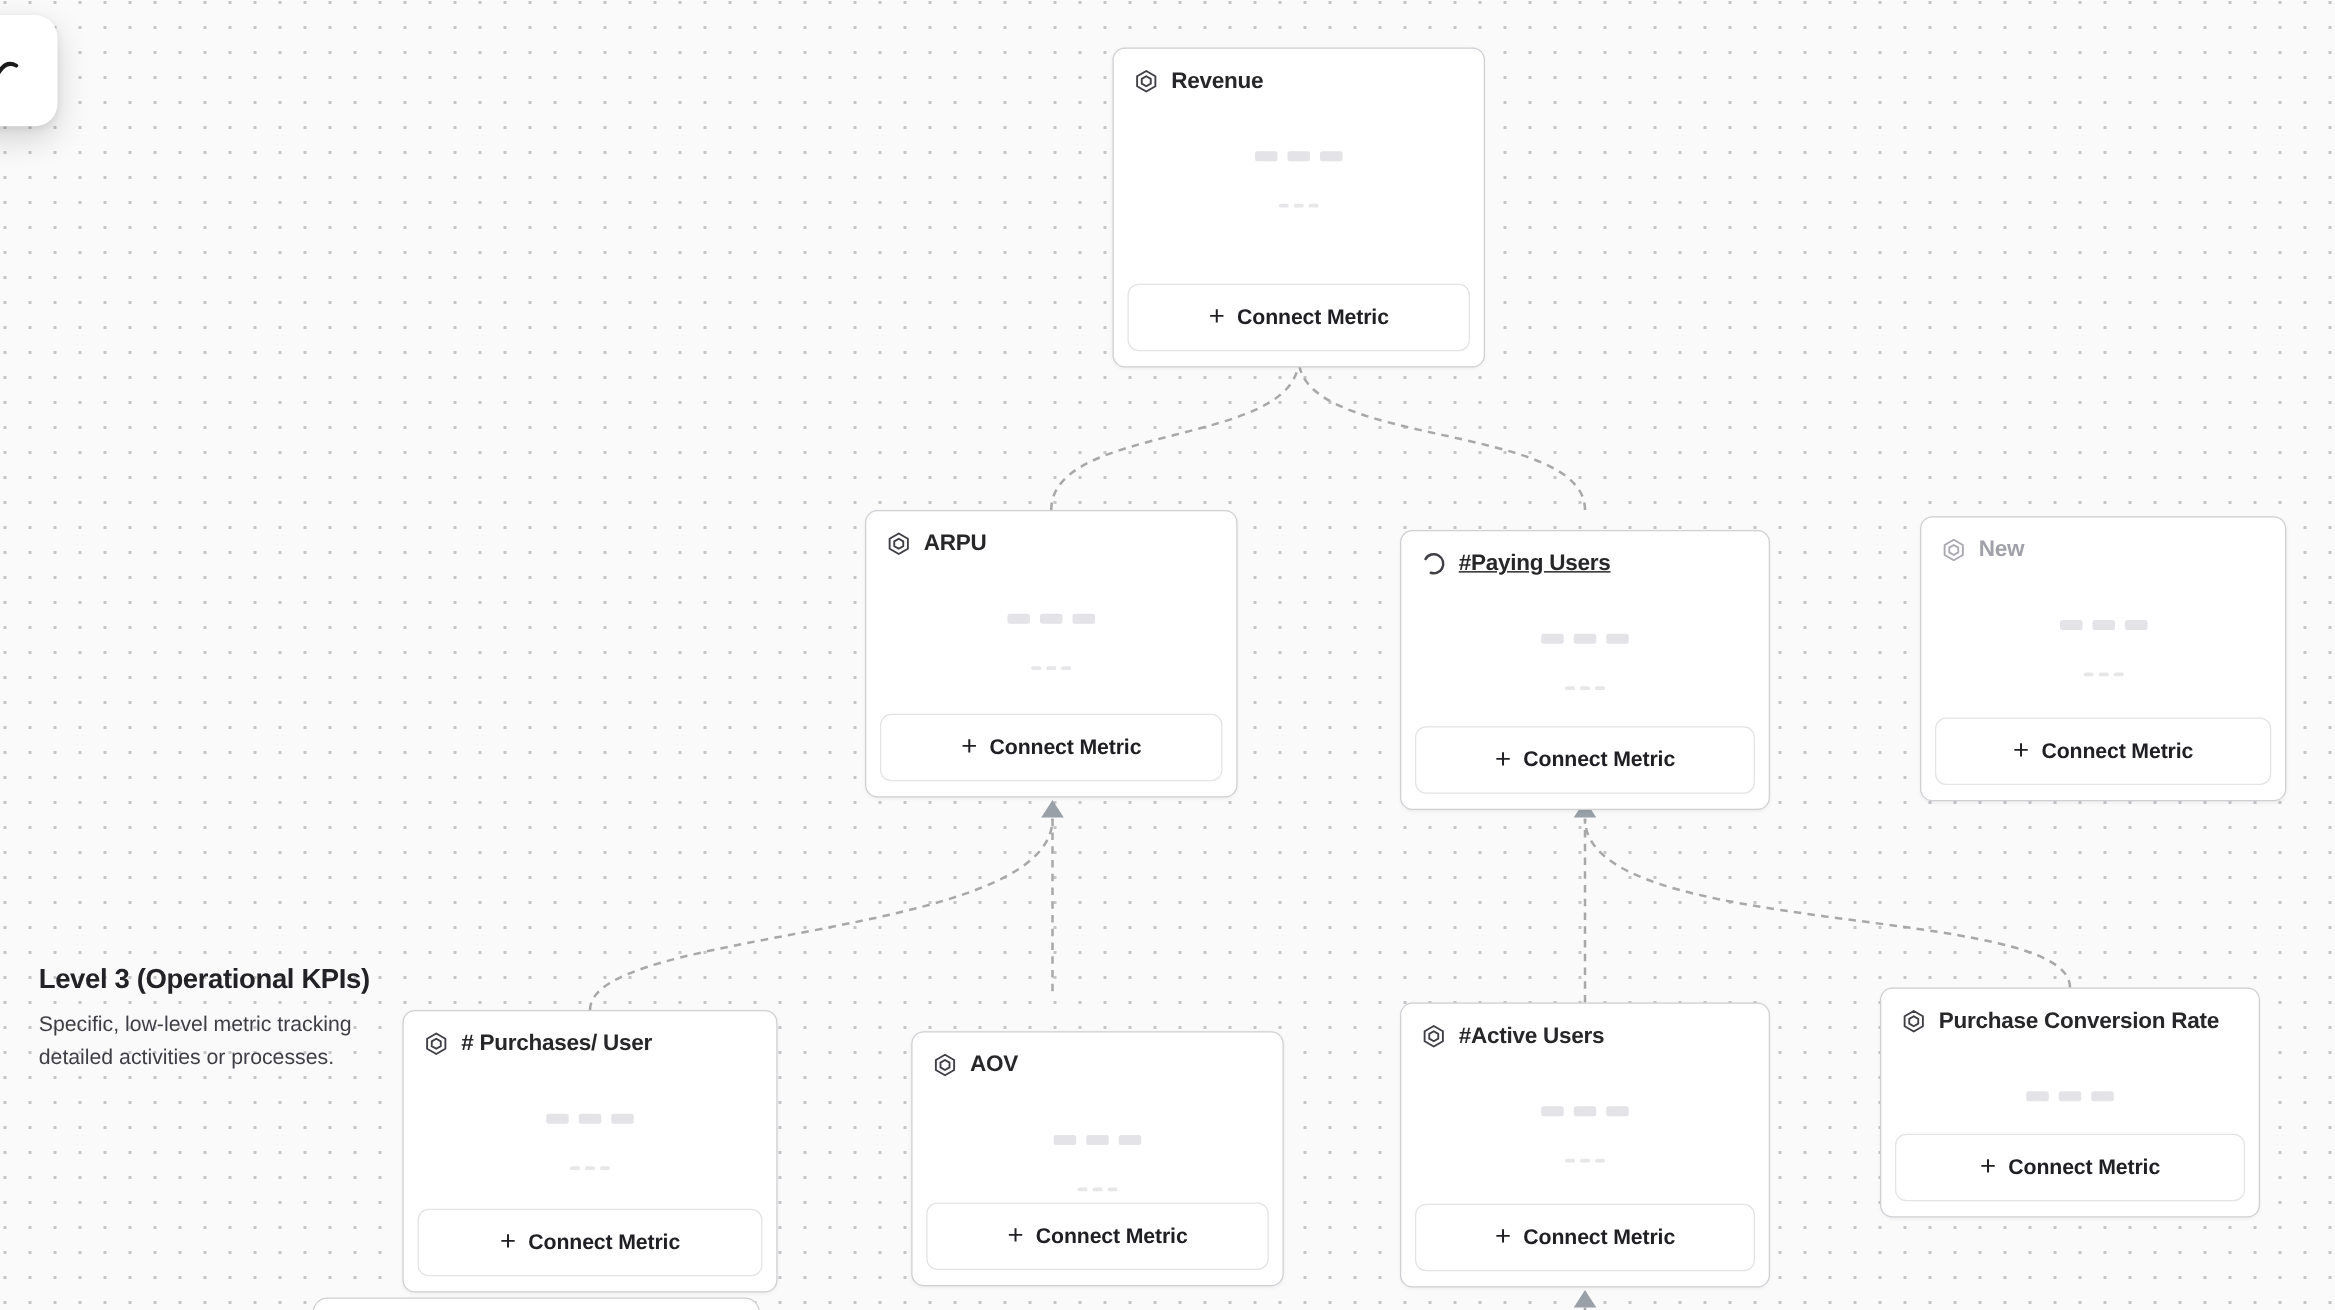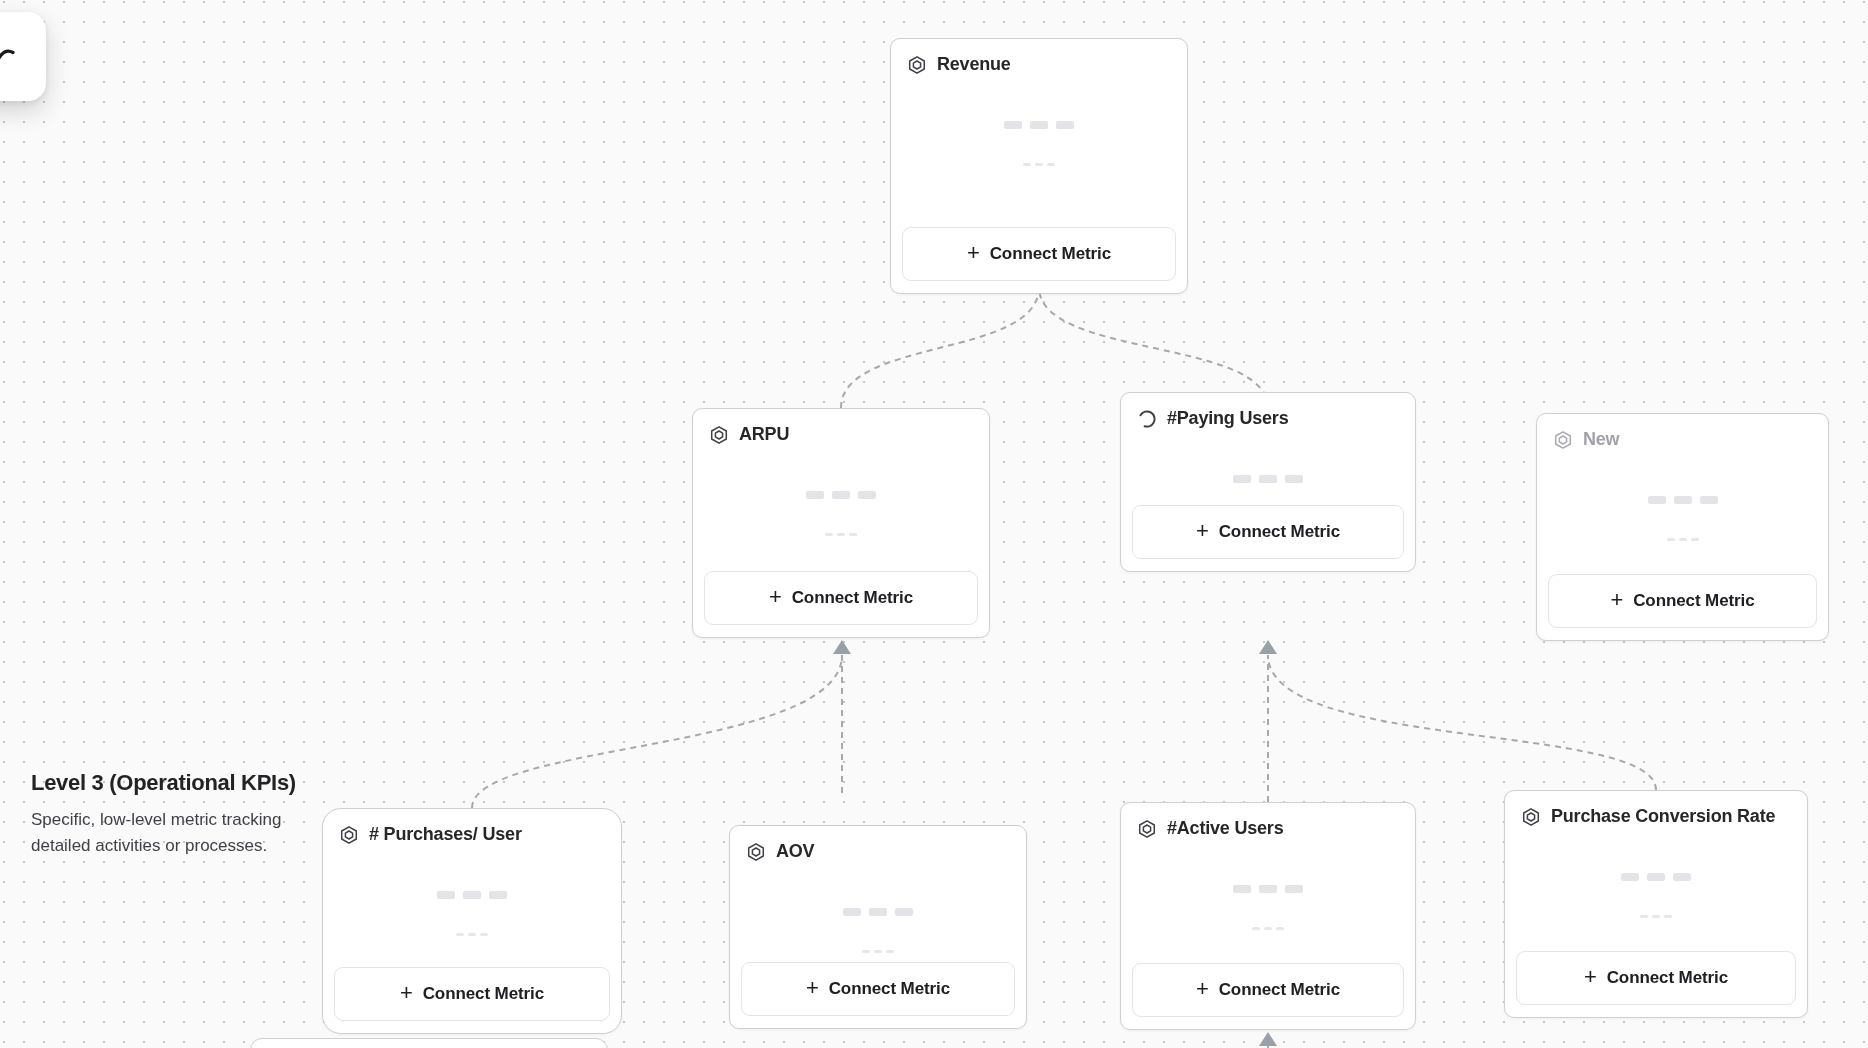--- a/index.html
+++ b/index.html
@@ -143,21 +143,21 @@
         <i class="sk-dash"></i>
         <i class="sk-dash"></i>
         <i class="sk-dash"></i>
       </div>
     <button class="connect-btn">
       <span class="plus-glyph">+</span>
       <span>Connect Metric</span>
     </button>
   </div>
 
-  <div class="card" style="left:1120px;top:392px;width:296px;height:180px;">
+  <div class="card" style="left:1120px;top:424px;width:296px;height:224px;text-decoration:underline;">
     <div class="card-header">
       <svg class="card-icon" viewBox="0 0 20 20">
         <circle cx="10" cy="10" r="7.6" fill="none" stroke="#3f3f46" stroke-width="2" stroke-linecap="round" stroke-dasharray="34 13.8" transform="rotate(-150 10 10)"></circle>
       </svg>
       <span class="card-title">#Paying Users</span>
     </div>
     <div class="sk-row sk-row1">
         <i class="sk-bar"></i>
         <i class="sk-bar"></i>
         <i class="sk-bar"></i>
@@ -190,21 +190,21 @@
         <i class="sk-dash"></i>
         <i class="sk-dash"></i>
         <i class="sk-dash"></i>
       </div>
     <button class="connect-btn">
       <span class="plus-glyph">+</span>
       <span>Connect Metric</span>
     </button>
   </div>
 
-  <div class="card" style="left:322px;top:808px;width:300px;height:226px;border-radius:19px;">
+  <div class="card" style="left:322px;top:808px;width:300px;height:226px;">
     <div class="card-header">
       <svg class="card-icon" viewBox="0 0 20 20">
         <path d="M10 1.8 L17.3 6 V14 L10 18.2 L2.7 14 V6 Z" fill="none" stroke="#3f3f46" stroke-width="1.5" stroke-linejoin="round"></path>
         <path d="M10 6 L13.6 8.1 V11.9 L10 14 L6.4 11.9 V8.1 Z" fill="none" stroke="#3f3f46" stroke-width="1.5" stroke-linejoin="round"></path>
       </svg>
       <span class="card-title"># Purchases/ User</span>
     </div>
     <div class="sk-row sk-row1">
         <i class="sk-bar"></i>
         <i class="sk-bar"></i>
@@ -262,21 +262,21 @@
         <i class="sk-dash"></i>
         <i class="sk-dash"></i>
         <i class="sk-dash"></i>
       </div>
     <button class="connect-btn">
       <span class="plus-glyph">+</span>
       <span>Connect Metric</span>
     </button>
   </div>
 
-  <div class="card" style="left:1504px;top:790px;width:304px;height:228px;">
+  <div class="card" style="left:1504px;top:790px;width:304px;height:184px;">
     <div class="card-header">
       <svg class="card-icon" viewBox="0 0 20 20">
         <path d="M10 1.8 L17.3 6 V14 L10 18.2 L2.7 14 V6 Z" fill="none" stroke="#3f3f46" stroke-width="1.5" stroke-linejoin="round"></path>
         <path d="M10 6 L13.6 8.1 V11.9 L10 14 L6.4 11.9 V8.1 Z" fill="none" stroke="#3f3f46" stroke-width="1.5" stroke-linejoin="round"></path>
       </svg>
       <span class="card-title">Purchase Conversion Rate</span>
     </div>
     <div class="sk-row sk-row1">
         <i class="sk-bar"></i>
         <i class="sk-bar"></i>

